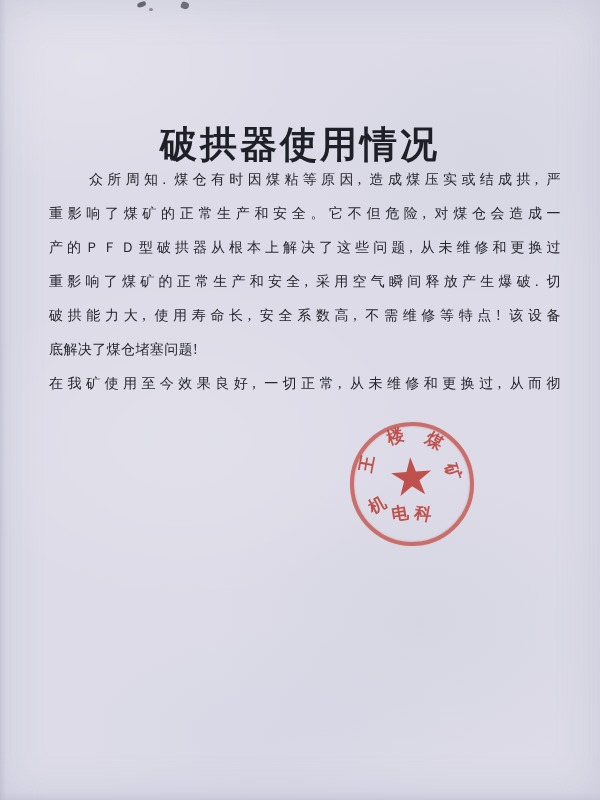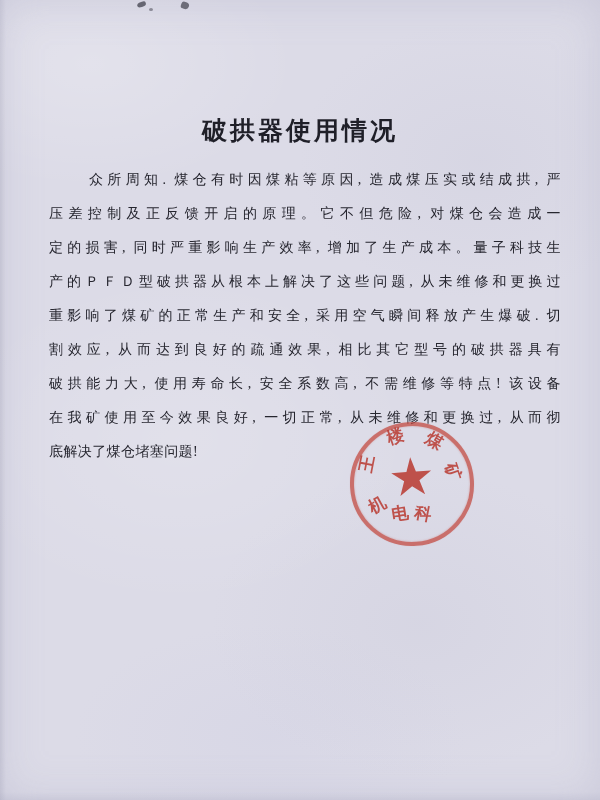--- a/index.html
+++ b/index.html
@@ -26,25 +26,25 @@
   
   .smudge { position: absolute; background: #4a4a55; opacity: 0.8; }
   .smudge.a { left: 137px; top: 2px;  width: 9px;  height: 5px; border-radius: 60% 40% 50% 50%; transform: rotate(-18deg); }
   .smudge.b { left: 149px; top: 8px;  width: 4px;  height: 3px; border-radius: 50%; opacity: .55; }
   .smudge.c { left: 181px; top: 2px;  width: 8px;  height: 7px; border-radius: 45% 55% 60% 40%; transform: rotate(20deg); opacity: .75; }
 
   .title {
     position: absolute;
     left: 0; right: 0; top: 106px;
     text-align: center;
-    font-size: 25px;
+    font-size: 37px;
     font-weight: bold;
     color: #1f1f28;
     letter-spacing: 3px;
-    margin: 8px;
+    margin: 14px;
   }
 
   .body-text {
     position: absolute;
     left: 49px; top: 163px;
     width: 512px;
     color: #26262f;
     font-size: 14px;
     letter-spacing: 0.4px;
   }
@@ -99,28 +99,26 @@
 <div class="page">
 
   <div class="smudge a"></div>
   <div class="smudge b"></div>
   <div class="smudge c"></div>
 
   <h1 class="title">破拱器使用情况</h1>
 
   <div class="body-text">
     <div class="line first">众所周知. 煤仓有时因煤粘等原因, 造成煤压实或结成拱, 严</div>
-    <div class="line">压差控制及正反馈开启的原理。它不但危险, 对煤仓会造成一</div>
-    <div class="line">定的损害, 同时严重影响生产效率, 增加了生产成本。量子科技生</div>
+    <div class="line">重影响了煤矿的正常生产和安全。它不但危险, 对煤仓会造成一</div>
     <div class="line">产的ＰＦＤ型破拱器从根本上解决了这些问题, 从未维修和更换过</div>
     <div class="line">重影响了煤矿的正常生产和安全, 采用空气瞬间释放产生爆破. 切</div>
-    <div class="line">割效应, 从而达到良好的疏通效果, 相比其它型号的破拱器具有</div>
     <div class="line">破拱能力大, 使用寿命长, 安全系数高, 不需维修等特点! 该设备</div>
+    <div class="line last">底解决了煤仓堵塞问题!</div>
     <div class="line">在我矿使用至今效果良好, 一切正常, 从未维修和更换过, 从而彻</div>
-    <div class="line last">底解决了煤仓堵塞问题!</div>
   </div>
 
   <div class="stamp">
     <span class="star">★</span>
     <span class="ch c-wang">王</span>
     <span class="ch c-lou">楼</span>
     <span class="ch c-mei">煤</span>
     <span class="ch c-kng">矿</span>
     <span class="ch c-ji">机</span>
     <span class="ch c-dian">电</span>

